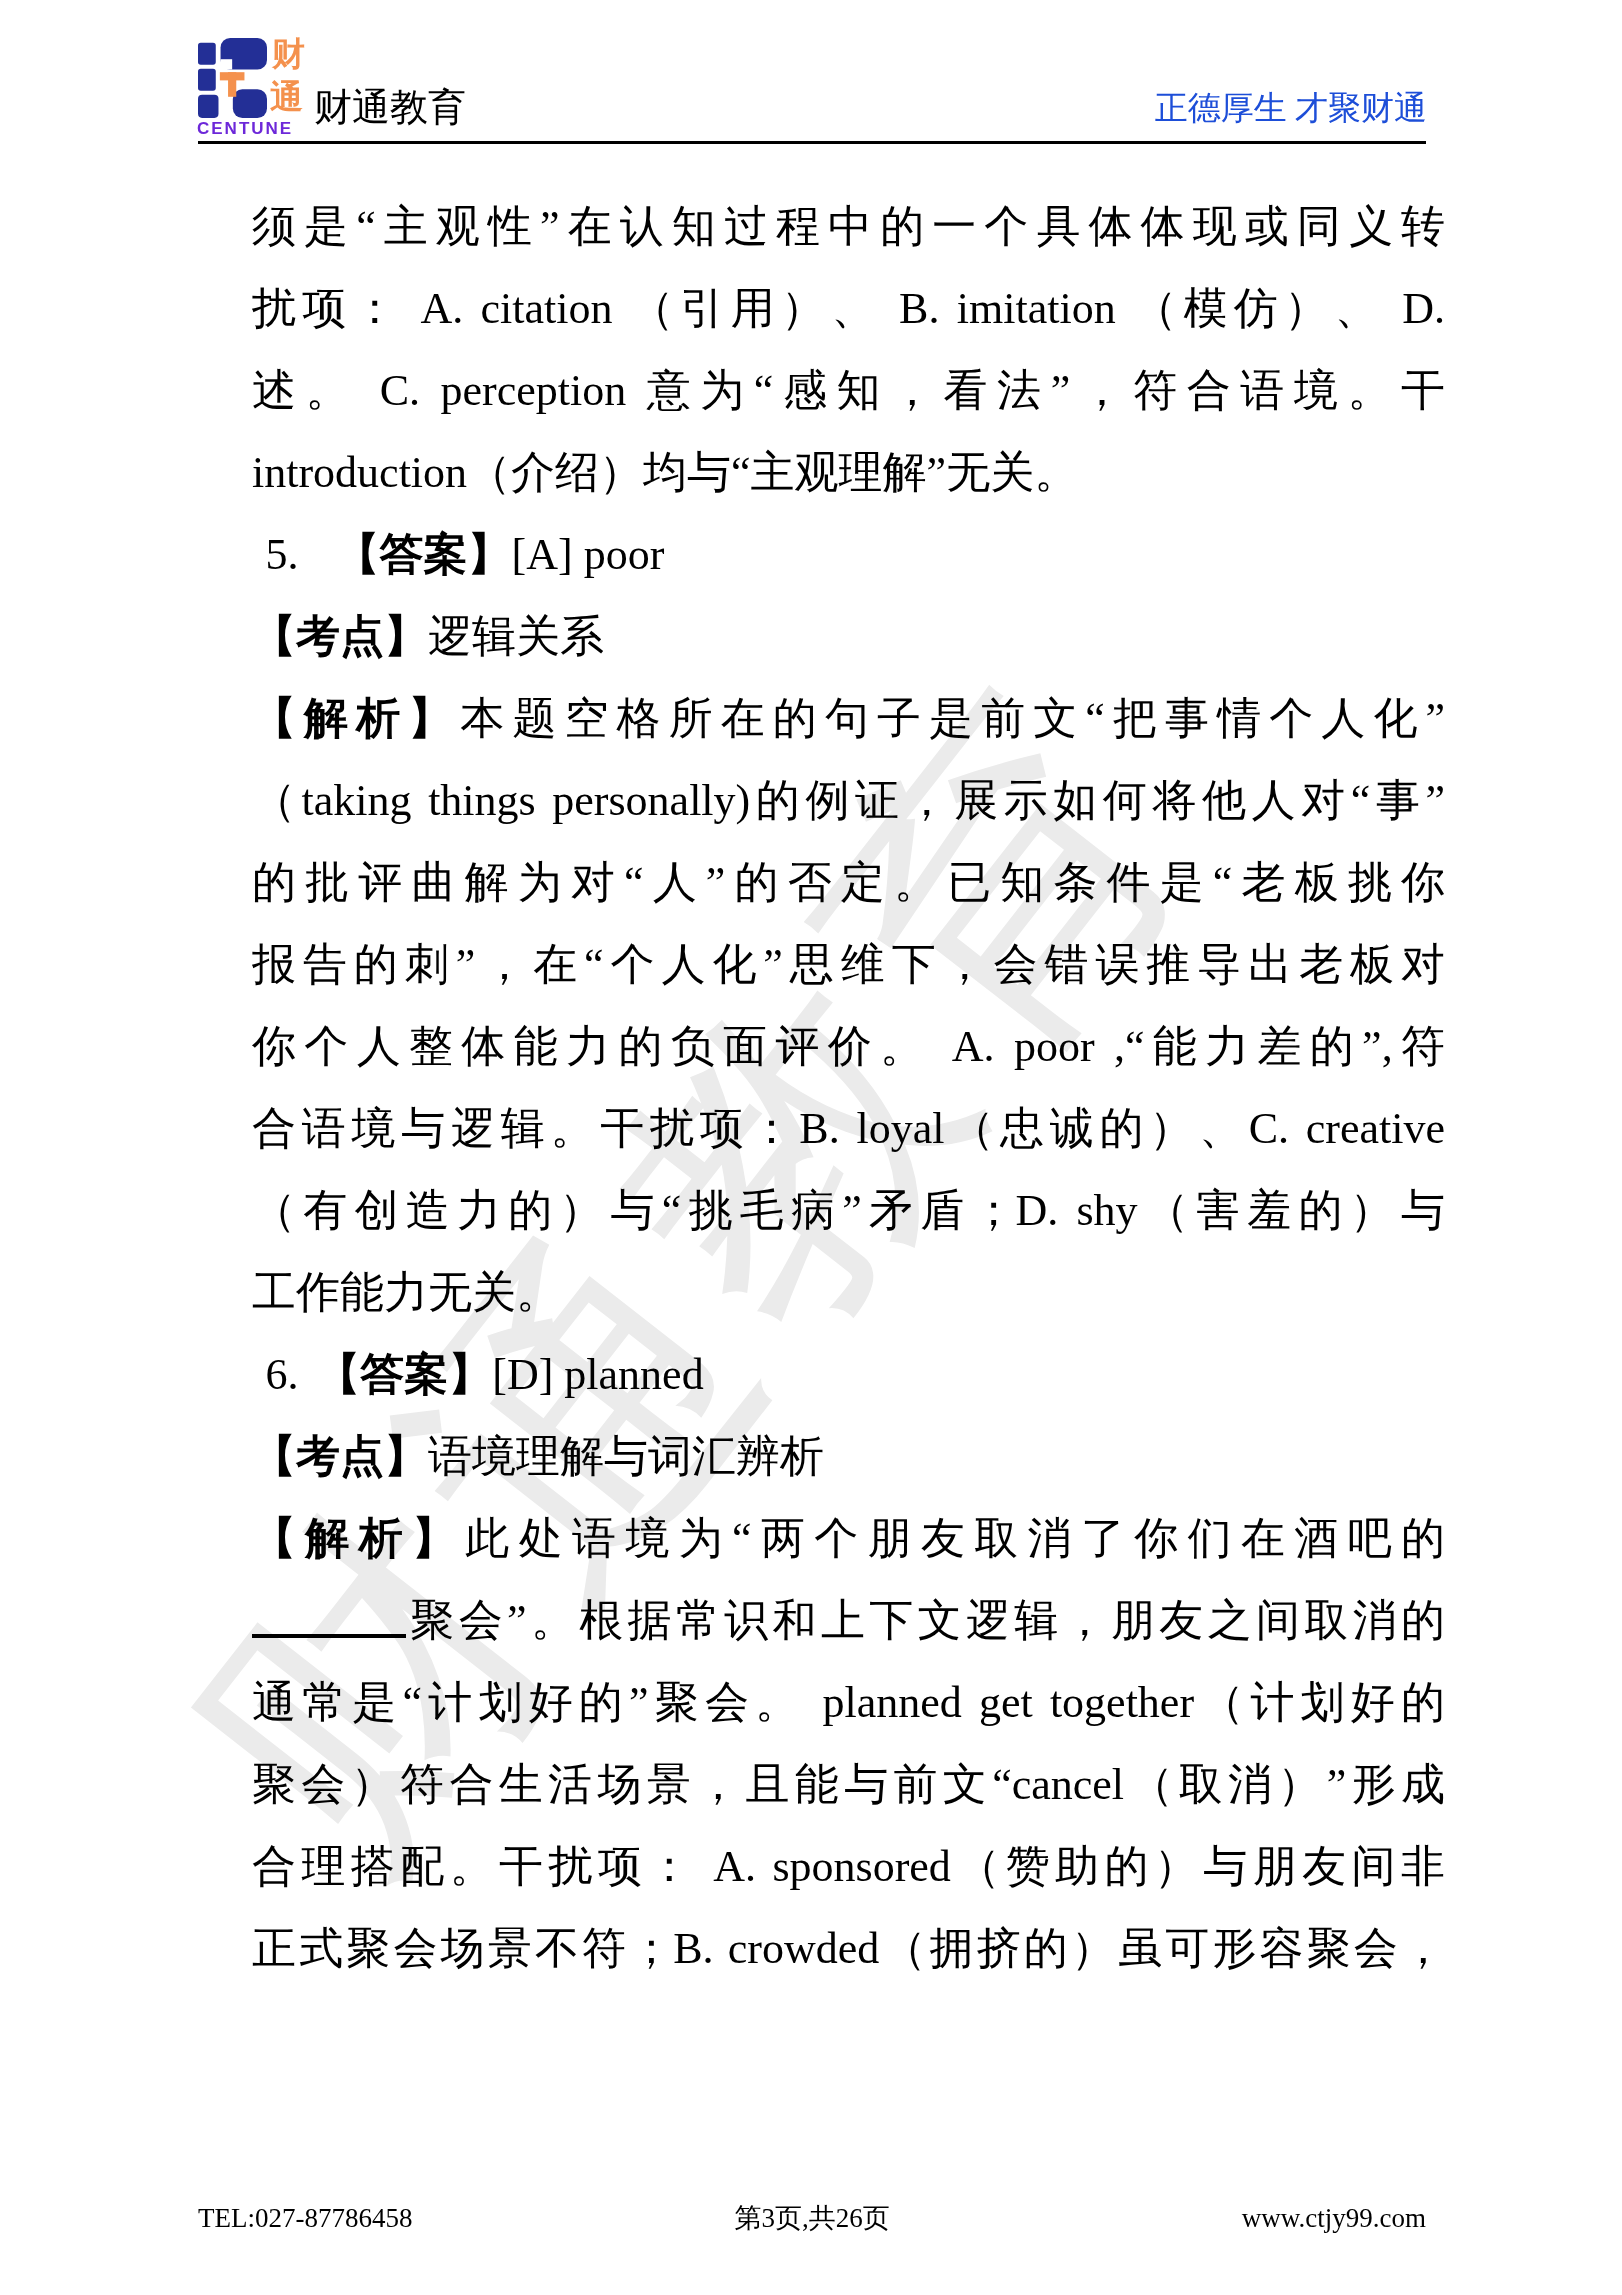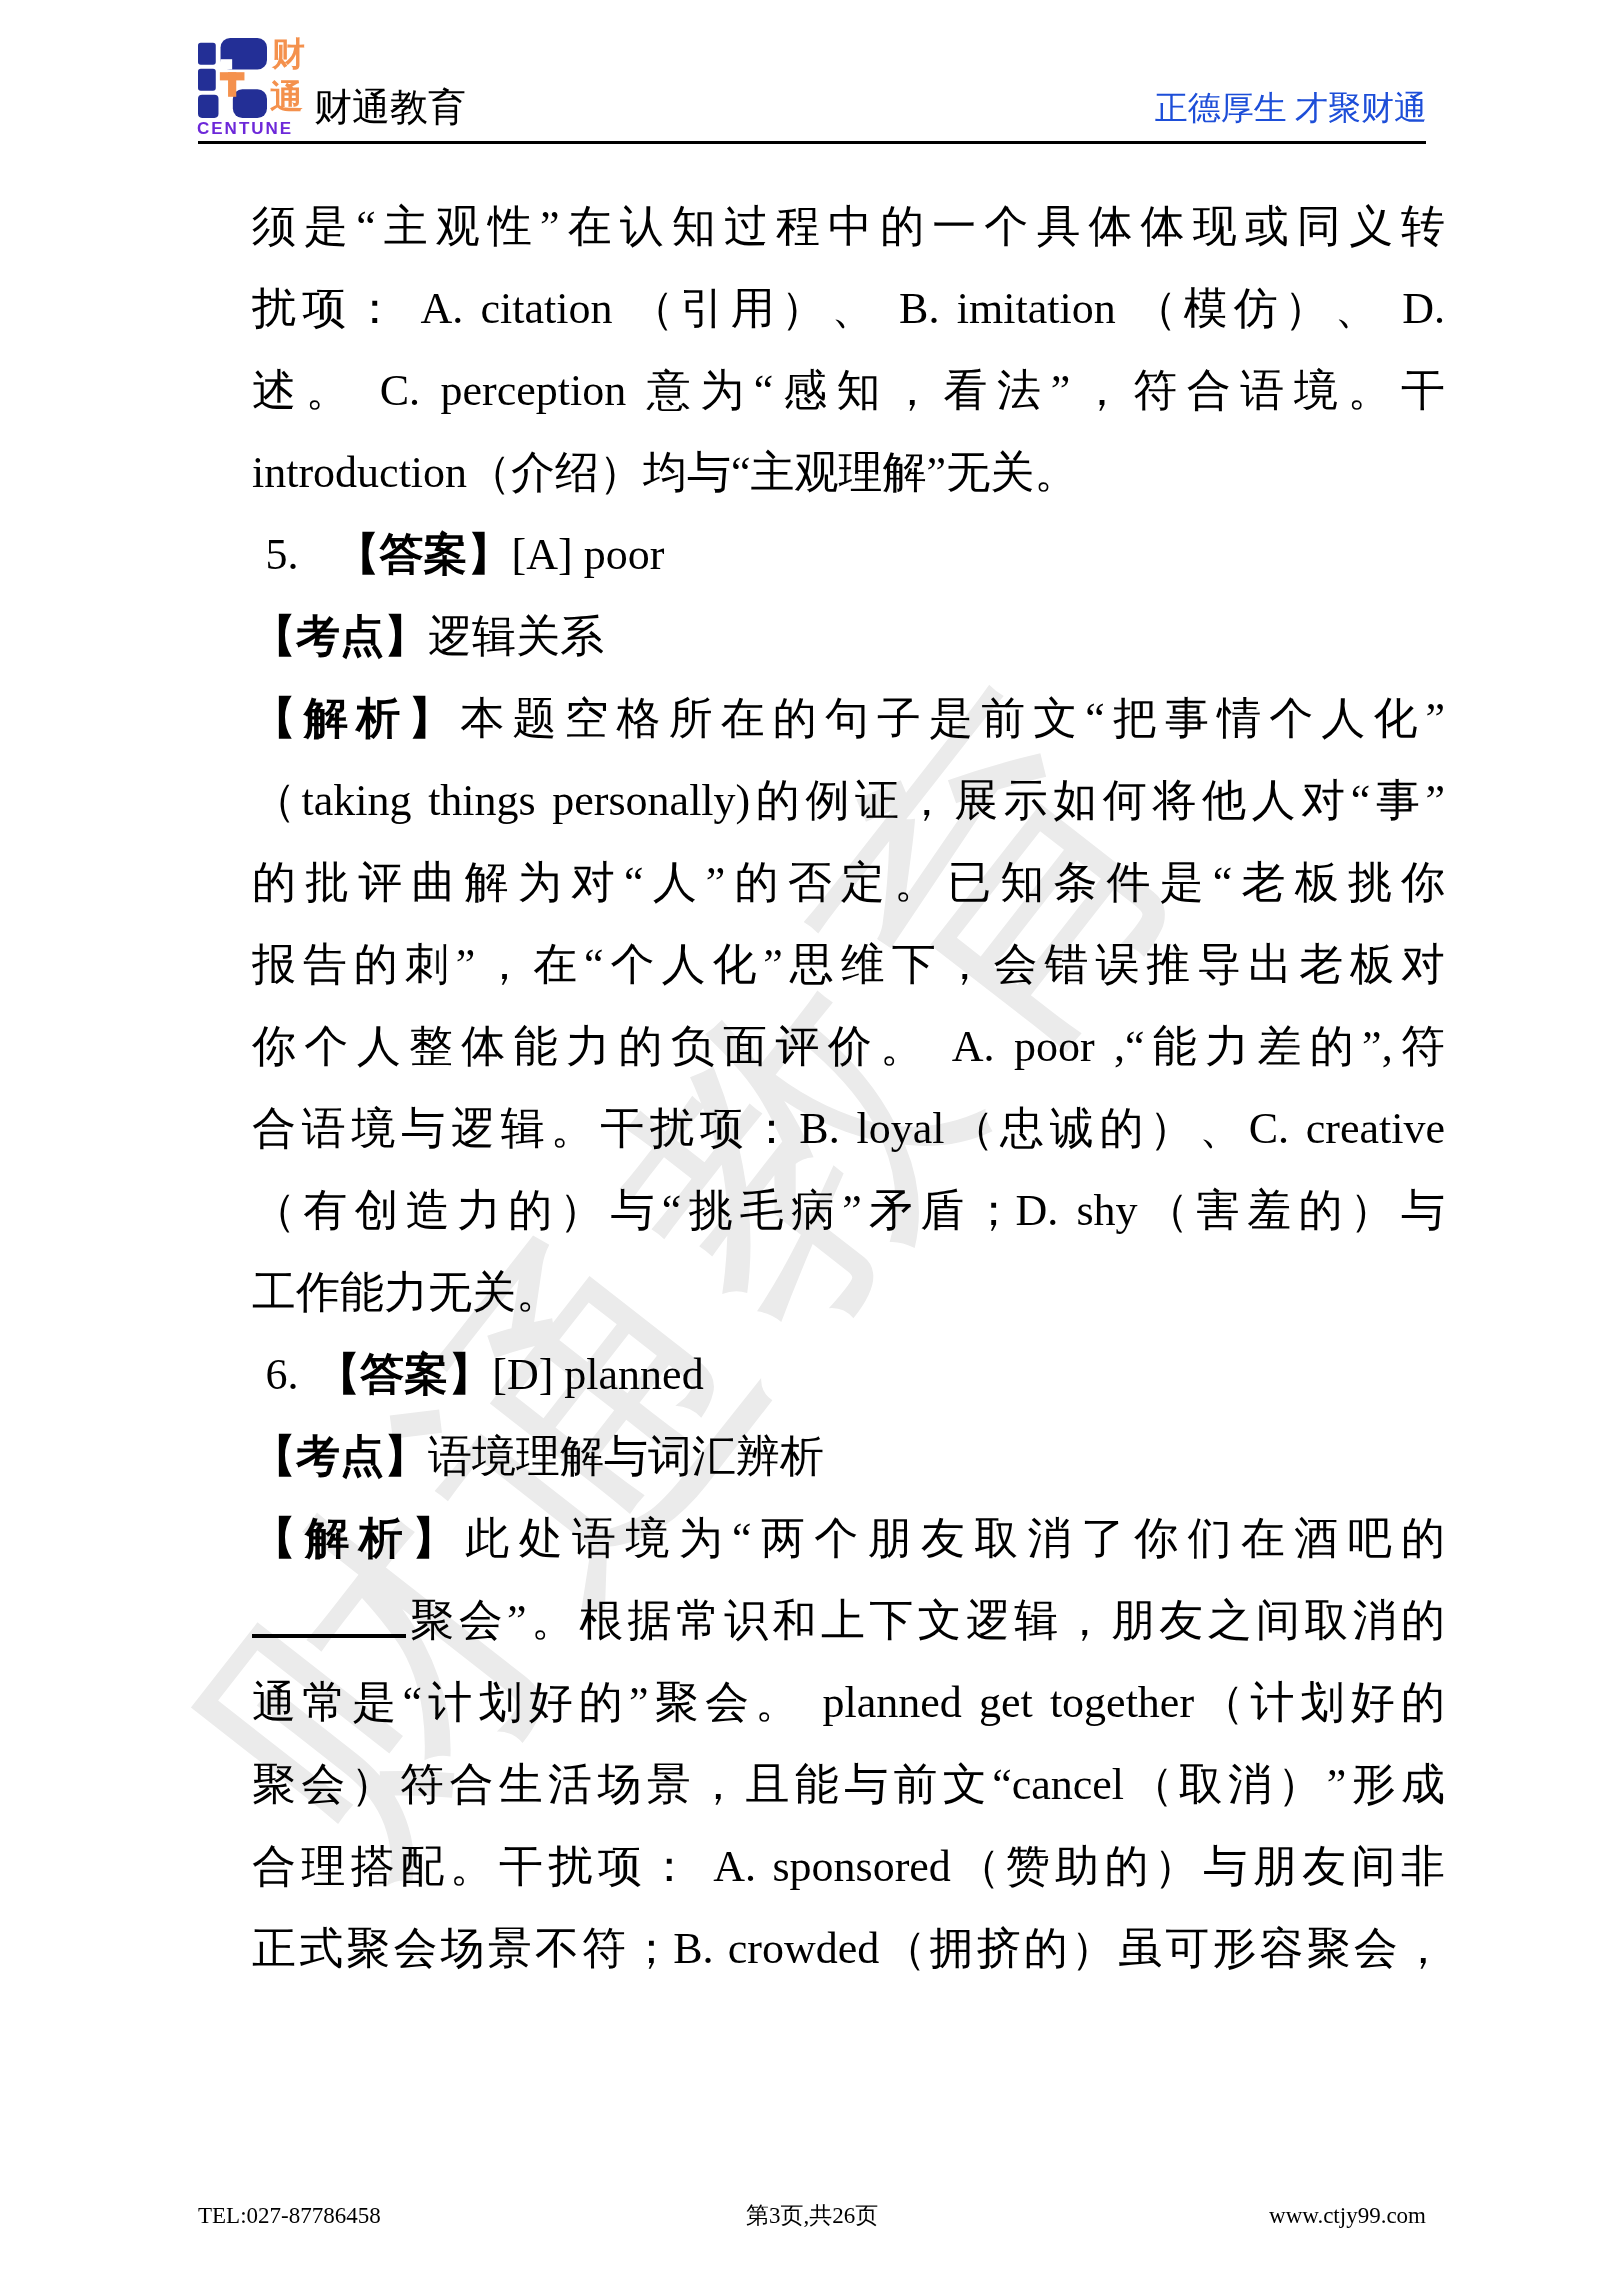--- a/index.html
+++ b/index.html
@@ -23,21 +23,21 @@
   .line{height:82px;line-height:82px;font-size:44px;white-space:nowrap;
         text-align:justify;text-align-last:justify;text-justify:inter-character;}
   .line.left{text-align:right;text-align-last:left;}
   .line .b{font-weight:bold;}
   .line.ans{padding-left:13.6px;}
   .num.gap-lg{margin-right:37px;}
   .num.gap-sm{margin-right:17.7px;}
   .blank{display:inline-block;width:154px;height:3.4px;background:#000;vertical-align:-2.7px;}
   
   .footer{position:absolute;left:198px;top:2200px;width:1228px;z-index:1;
-        display:grid;grid-template-columns:1fr auto 1fr;align-items:baseline;font-size:23px;}
+        display:grid;grid-template-columns:1fr auto 1fr;align-items:baseline;font-size:27px;}
   .footer .f-left{justify-self:start;}
   .footer .f-center{justify-self:center;}
   .footer .f-right{justify-self:end;}
 </style>
 </head>
 <body>
 
 <div class="page">
 
   <div>

